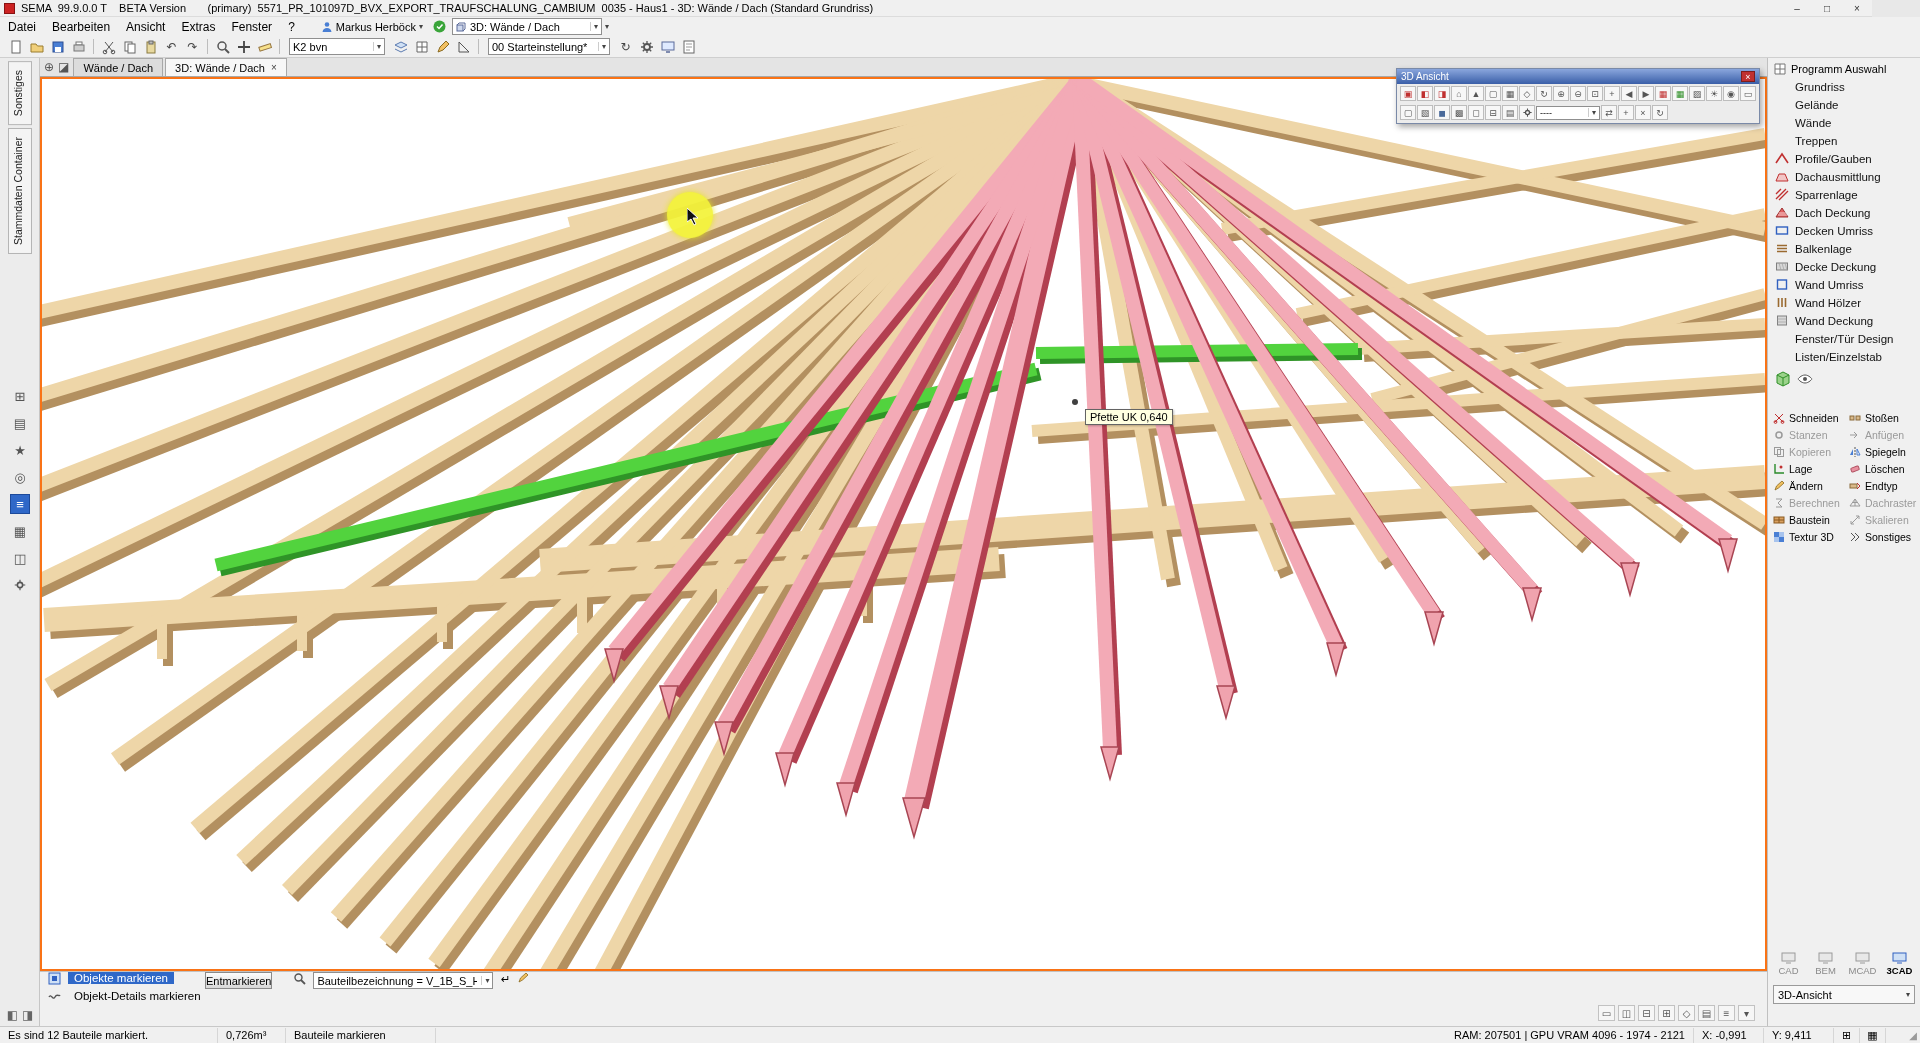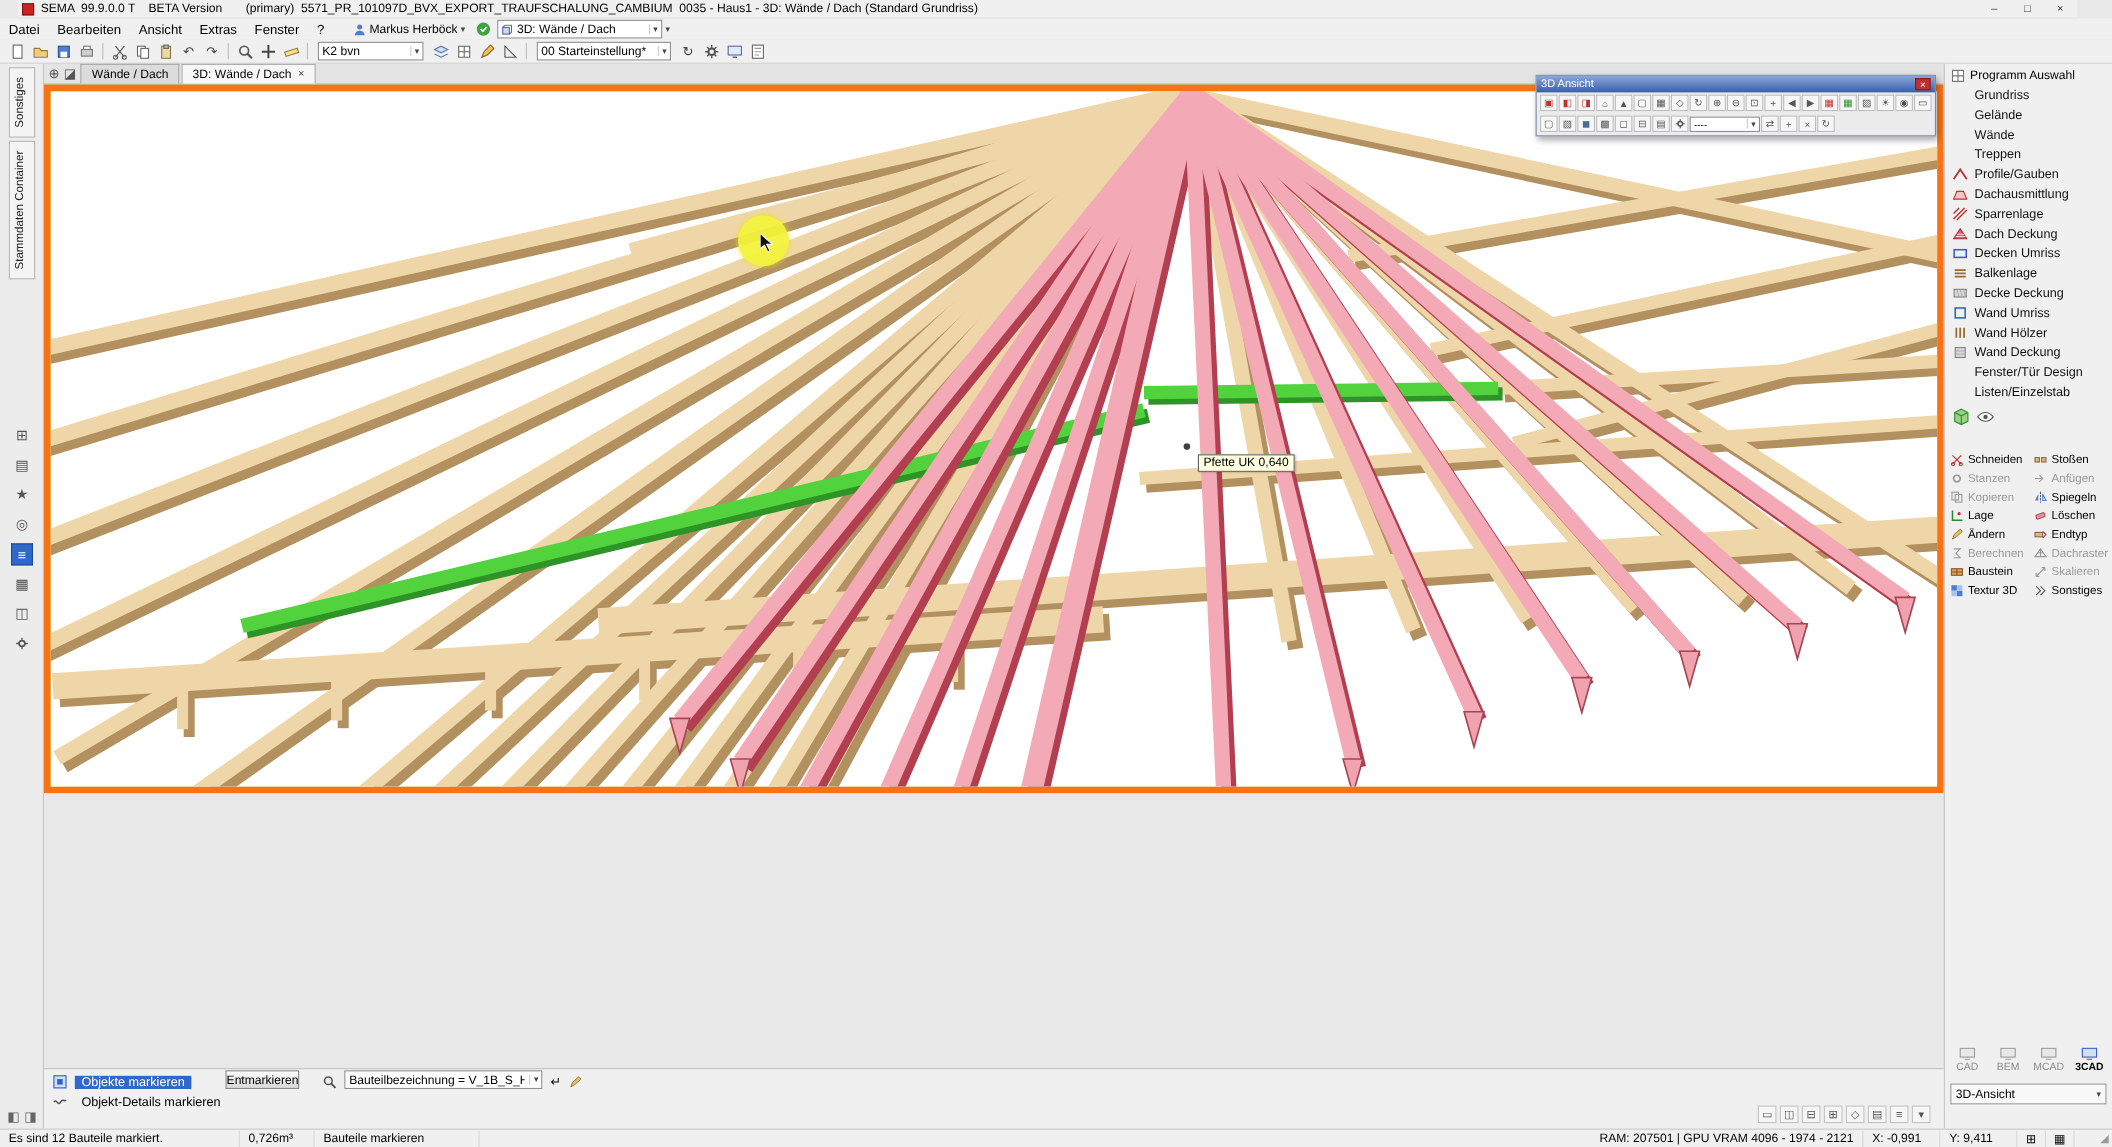--- a/index.html
+++ b/index.html
@@ -1,20 +1,20 @@
 <!DOCTYPE html>
 <html><head>
 <meta charset="utf-8">
 <style>
   *{margin:0;padding:0;box-sizing:border-box}
   html,body{width:1920px;height:1043px;overflow:hidden}
   body{font-family:"Liberation Sans","DejaVu Sans",sans-serif;font-size:12px;color:#000;background:#e8e8e8;position:relative}
   svg{display:block}
   
-  .titlebar{position:absolute;left:16px;top:0;width:1872px;height:17px;background:#f0f0f0;display:flex;align-items:center;gap:6px;padding-left:4px;font-size:11px;border-bottom:1px solid #dcdcdc}
+  .titlebar{position:absolute;left:0;top:0;width:1872px;height:17px;background:#f0f0f0;display:flex;align-items:center;gap:6px;padding-left:4px;font-size:11px;border-bottom:1px solid #dcdcdc}
   .sema-logo{width:11px;height:11px;background:#cc2222;border:1px solid #881111;flex:0 0 auto}
   .title-text{white-space:pre;overflow:hidden}
   .win-btns{margin-left:auto;display:flex;height:17px}
   .win-btn{width:30px;height:17px;display:flex;align-items:center;justify-content:center;font-size:10px;color:#333}
   
   .menubar{position:absolute;left:0;top:17px;width:1920px;height:19px;background:#f0f0f0;display:flex;align-items:center;font-size:12px}
   .menu-item{padding:1px 8px}
   .combo{display:inline-flex;align-items:center;background:#fff;border:1px solid #8f8f8f;height:17px;font-size:11px;padding:0 3px;gap:4px}
   .combo .arrow{margin-left:auto;font-size:8px;color:#444;border-left:1px solid #ccc;padding-left:3px}
   .flatbtn{display:inline-flex;align-items:center;gap:3px;padding:0 4px;height:17px}
@@ -30,21 +30,21 @@
   .side-icon{width:20px;height:20px;display:flex;align-items:center;justify-content:center;font-size:13px;color:#555;border:1px solid transparent}
   .side-icon.active{background:#2f68c8;color:#fff;border:1px solid #1d4a9a}
   .side-bottom{position:absolute;bottom:4px;left:0;width:40px;display:flex;justify-content:center;gap:4px;font-size:12px;color:#666}
   
   .tabbar{position:absolute;left:40px;top:58px;right:153px;height:19px;background:#e4e4e4;display:flex;align-items:flex-end;border-bottom:1px solid #a8a8a8}
   .tab-lead{display:flex;align-items:center;height:19px;padding:0 4px;gap:4px;color:#555}
   .doc-tab{height:18px;padding:0 9px;display:flex;align-items:center;gap:6px;font-size:11px;border:1px solid #a8a8a8;border-bottom:none;background:#dcdcdc;margin-right:2px}
   .doc-tab.active{background:#f7f7f7}
   .tab-close{font-size:10px;color:#444}
   
-  .viewport{position:absolute;left:40px;top:77px;width:1727px;height:644px;background:#bef264;border:6px solid #f97316;overflow:hidden}
+  .viewport{position:absolute;left:40px;top:77px;width:1727px;height:894px;background:#fde047;border:2px solid #f97316;overflow:hidden}
   .tooltip{position:absolute;left:1043px;top:330px;background:#ffffe1;border:1px solid #646464;font-size:11px;padding:1px 4px;white-space:nowrap;box-shadow:1px 1px 2px rgba(0,0,0,.25)}
   .highlight-circle{position:absolute;left:625px;top:113px;width:46px;height:46px;border-radius:50%;background:#f4f43a;opacity:.93;box-shadow:0 0 6px #e6e620}
   .cursor-arrow{position:absolute;left:20px;top:16px}
   
   .palette{position:absolute;left:1396px;top:68px;width:364px;height:56px;background:#ececec;border:1px solid #7a8aa8;box-shadow:2px 3px 6px rgba(0,0,0,.35);z-index:20}
   .palette-title{height:15px;background:linear-gradient(#8aa6dd,#3a5fa8);color:#fff;font-size:10px;display:flex;align-items:center;padding:0 4px}
   .palette-close{margin-left:auto;width:14px;height:11px;background:#c03030;color:#fff;font-size:9px;display:flex;align-items:center;justify-content:center;border:1px solid #7d1d1d}
   .palette-row{display:flex;align-items:center;height:19px;padding:0 3px;gap:1px}
   .p-icon{width:16px;height:15px;border:1px solid #bdbdbd;background:#f7f7f7;display:flex;align-items:center;justify-content:center;font-size:9px;color:#555;flex:0 0 auto}
   .p-combo{height:14px;font-size:9px;min-width:64px}
@@ -57,21 +57,21 @@
   .rp-ops{display:grid;grid-template-columns:1fr 1fr;margin-top:18px}
   .rp-op{height:17px;display:flex;align-items:center;gap:4px;padding-left:5px;font-size:10.5px;white-space:nowrap}
   .rp-op.disabled{color:#9a9a9a}
   .cad-row{position:absolute;bottom:48px;left:2px;right:2px;display:flex}
   .cad-btn{flex:1;display:flex;flex-direction:column;align-items:center;gap:1px;font-size:9.5px;color:#8a8a8a;padding:2px 0}
   .cad-btn.active{color:#000;font-weight:bold}
   .view-status{position:absolute;bottom:22px;left:5px;right:5px;height:19px;border:1px solid #9a9a9a;background:#f8f8f8;display:flex;align-items:center;padding:0 4px;font-size:11px}
   .view-status .arrow{margin-left:auto;font-size:8px;color:#444}
   
   .bottom-panel{position:absolute;left:40px;right:153px;top:971px;height:55px;background:#f0f0f0;border-top:1px solid #c2c2c2}
-  .sel-row{display:flex;align-items:flex-end;height:18px;padding-left:8px;gap:7px;font-size:11.5px}
+  .sel-row{display:flex;align-items:flex-start;height:18px;padding-left:8px;gap:7px;font-size:11.5px}
   .sel-label{padding:0 6px}
   .sel-label.selected{background:#2f68c8;color:#fff}
   .btn3d{border:1px solid #8a8a8a;background:linear-gradient(#fdfdfd,#d8d8d8);padding:0 0;font-size:11px;height:17px;display:inline-flex;align-items:center}
   .filter-combo{width:180px;height:17px}
   .bp-right{position:absolute;right:12px;bottom:5px;display:flex;align-items:center;gap:3px}
   .bp-ico{width:17px;height:16px;border:1px solid #c2c2c2;background:#f6f6f6;display:flex;align-items:center;justify-content:center;font-size:10px;color:#555}
   
   .statusbar{position:absolute;left:0;bottom:0;width:1920px;height:17px;background:#f0f0f0;border-top:1px solid #c8c8c8;display:flex;align-items:center;font-size:11px}
   .sb-cell{padding:0 8px;height:15px;display:flex;align-items:center;border-right:1px solid #d6d6d6;white-space:nowrap}
   .sb-spacer{flex:1}

